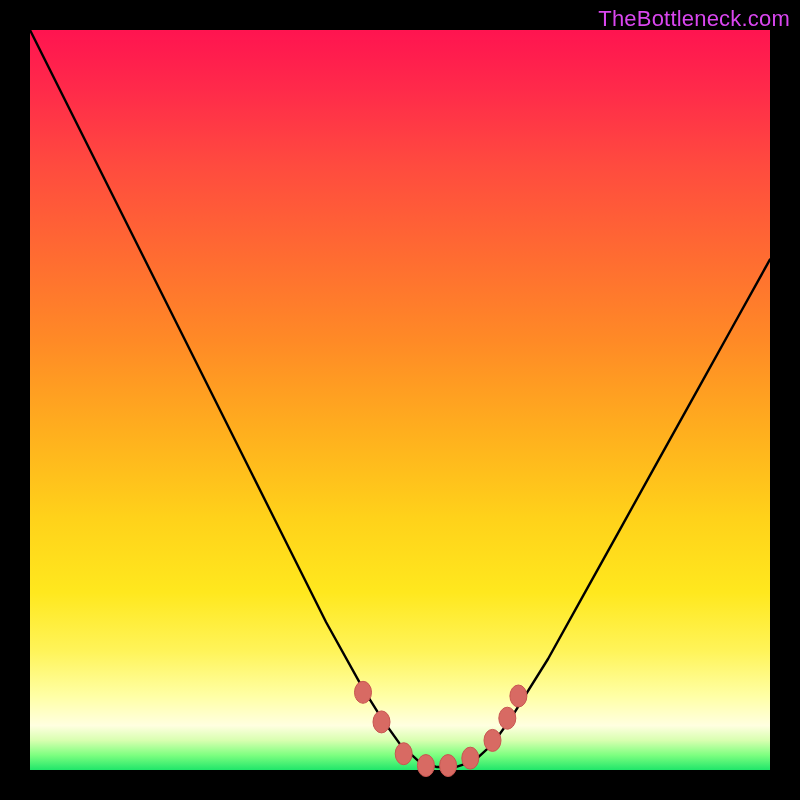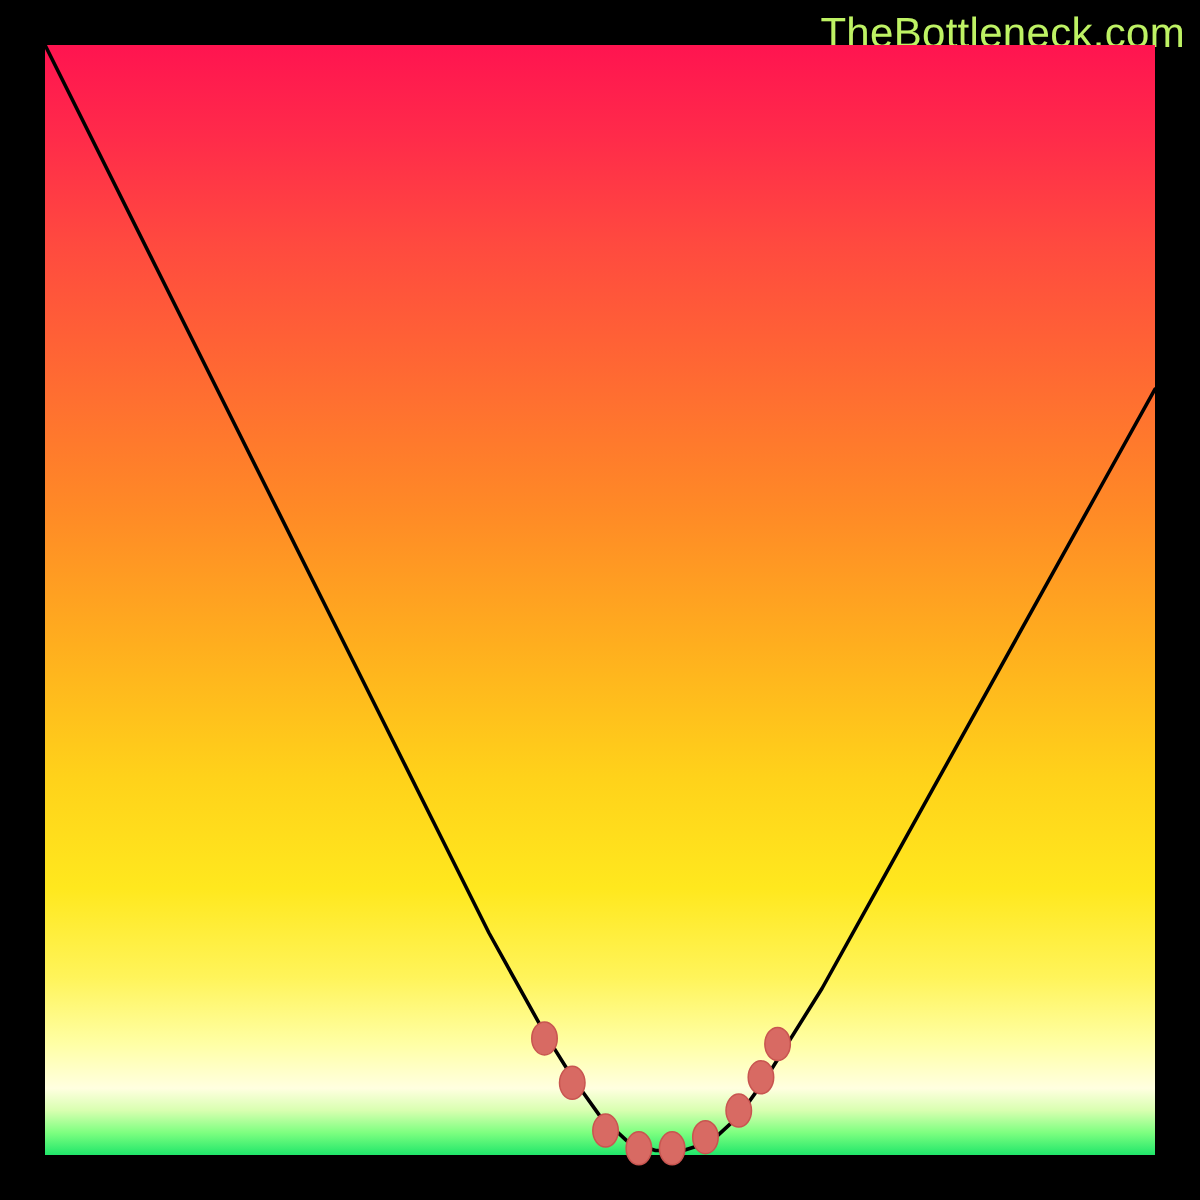--- a/index.html
+++ b/index.html
@@ -47,22 +47,22 @@
     left: 0;
     top: 0;
     width: 740px;
     height: 740px;
     overflow: visible;
   }
   .watermark {
     position: absolute;
     top: 6px;
     right: 10px;
-    color: #bef264;
-    font-size: 28px;
+    color: #d946ef;
+    font-size: 22px;
     font-weight: 500;
     letter-spacing: 0.2px;
     user-select: none;
   }
 </style>
 </head>
 <body>
 
 <div class="frame">
 

